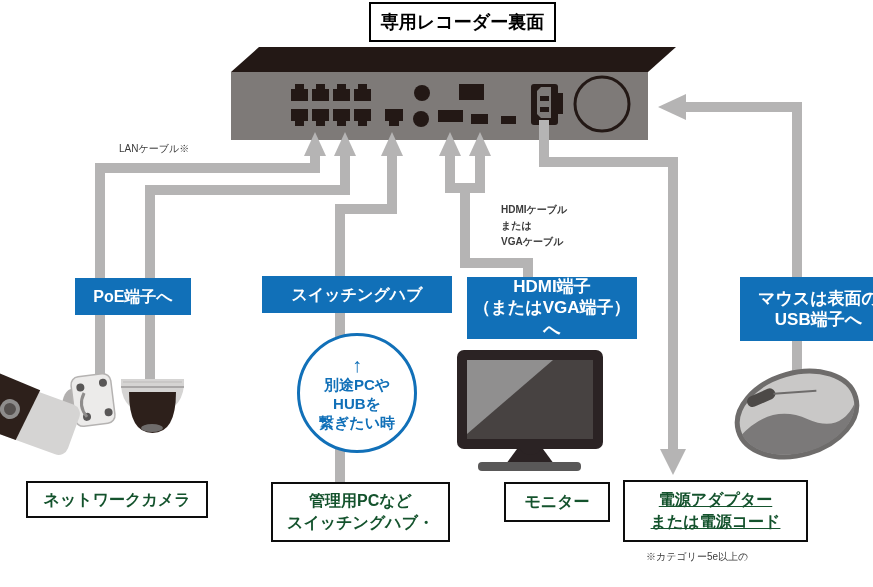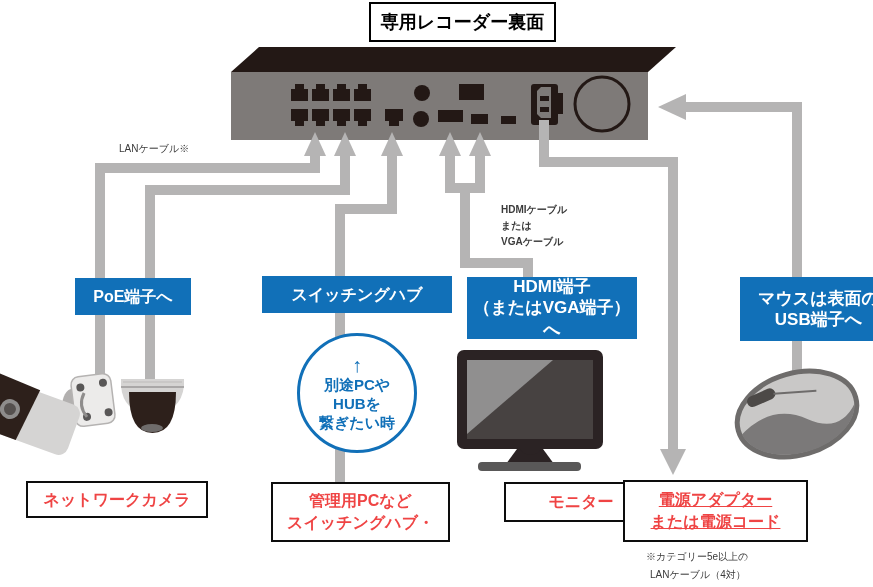--- a/index.html
+++ b/index.html
@@ -4,21 +4,21 @@
 <style>
   html,body{margin:0;padding:0;background:#fff;}
   .stage{position:relative;width:873px;height:587px;background:#ffffff;overflow:hidden;
          font-family:"Liberation Sans",sans-serif;}
   .layer{position:absolute;left:0;top:0;z-index:1;}
   .txt{position:absolute;z-index:2;margin-left:24px;}
   .title-box{border:2px solid #000;background:#fff;color:#000;font-weight:bold;font-size:18px;
              display:flex;align-items:center;justify-content:center;text-align:center;}
   .bluebox{background:#1170b8;color:#fff;font-weight:bold;display:flex;flex-direction:column;
            align-items:center;justify-content:center;text-align:center;line-height:1.25;}
-  .outbox{background:#fff;border:2px solid #0d0d0d;color:#ef4444;font-weight:bold;
+  .outbox{background:#fff;border:2px solid #0d0d0d;color:#14532d;font-weight:bold;
           display:flex;flex-direction:column;align-items:center;justify-content:center;
           text-align:center;line-height:1.35;}
   .cable-label{color:#3b3b3b;font-size:10px;line-height:16px;white-space:nowrap;}
   .hub-circle{border:3px solid #1170b8;background:#fff;border-radius:50%;color:#1170b8;
               font-weight:bold;font-size:15px;line-height:19px;display:flex;flex-direction:column;
               align-items:center;justify-content:center;text-align:center;}
   .hub-circle .up{font-size:20px;line-height:20px;font-weight:bold;}
   .fs16{font-size:16px;}.fs17{font-size:17px;}.fs13{font-size:17px;}
 </style>
 </head>
@@ -168,27 +168,26 @@
 
   <div class="txt outbox fs16" style="left:2px;top:481px;width:178px;height:33px;">
     <span>ネットワークカメラ</span>
   </div>
 
   <div class="txt outbox fs16" style="left:247px;top:482px;width:175px;height:56px;">
     <span>管理用PCなど</span>
     <span>スイッチングハブ・</span>
   </div>
 
-  <div class="txt outbox fs16" style="left:480px;top:482px;width:102px;height:36px;padding-left:24px;">
+  <div class="txt outbox fs16" style="left:480px;top:482px;width:102px;height:36px;">
     <span>モニター</span>
   </div>
 
   <div class="txt outbox fs16" style="left:599px;top:480px;width:181px;height:58px;text-decoration:underline;">
     <span>電源アダプター</span>
     <span>または電源コード</span>
   </div>
 
   <div class="txt cable-label" style="left:622px;top:548px;line-height:18px;">
     <div>※カテゴリー5e以上の</div>
-    <div style="padding-left:4px;">LANケーブル（4対）</div>
   </div>
 
 </div>
 
 </body></html>

